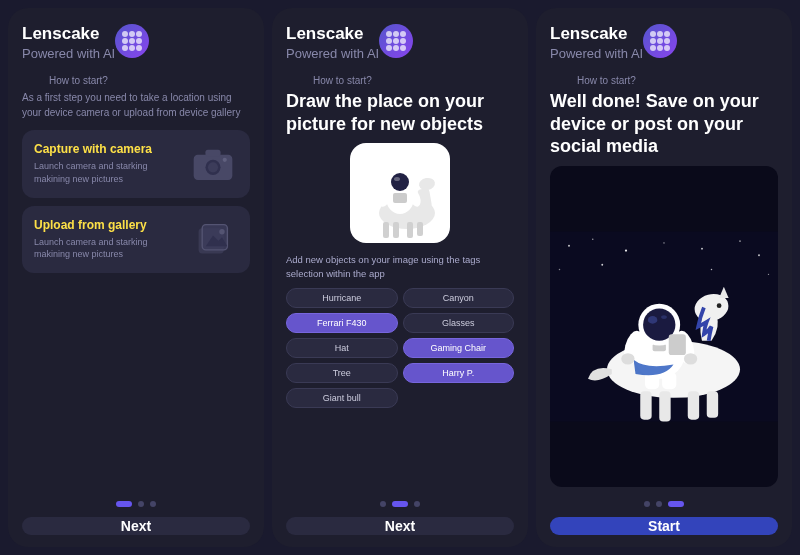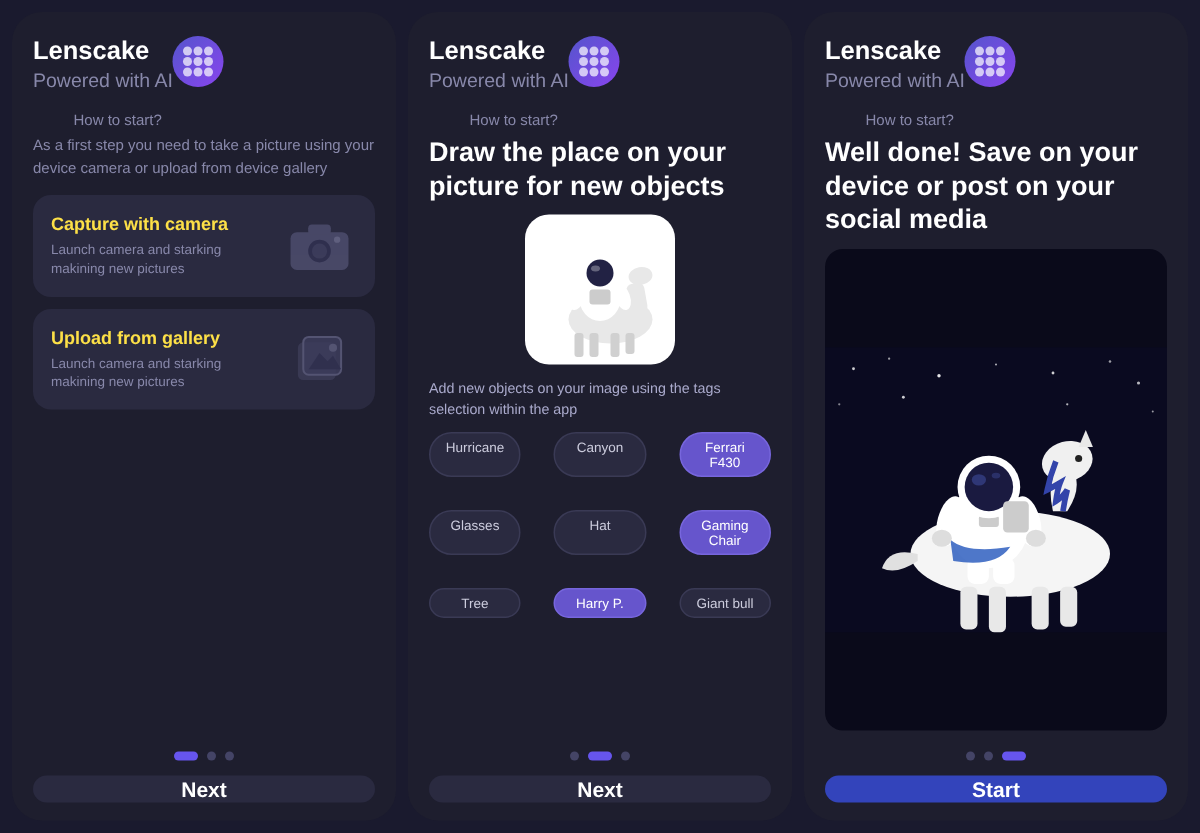--- a/index.html
+++ b/index.html
@@ -177,22 +177,22 @@
 
     .tags-label {
       font-size: 9.5px;
       color: #aaaacc;
       margin-bottom: 8px;
       line-height: 1.4;
     }
 
     .tags-grid {
       display: grid;
-      grid-template-columns: repeat(3, 1fr);
-      gap: 22px;
+      grid-template-columns: repeat(2, 1fr);
+      gap: 5px;
     }
 
     .tag-chip {
       background: #2a2a40;
       border-radius: 20px;
       padding: 4px 6px;
       text-align: center;
       font-size: 9px;
       color: #ccccdd;
       border: 1px solid #3a3a55;
@@ -279,21 +279,21 @@
           <div class="logo-dot"></div>
           <div class="logo-dot"></div>
           <div class="logo-dot"></div>
           <div class="logo-dot"></div>
           <div class="logo-dot"></div>
         </div>
       </div>
     </div>
 
     <div class="how-to-start">How to start?</div>
-    <div class="description-text">As a first step you need to take a picture using your device camera or upload from device gallery</div>
+    <div class="description-text">As a first step you need to take a location using your device camera or upload from device gallery</div>
 
     <div class="content-area">
       <div class="option-card">
         <div class="option-text">
           <h3>Capture with camera</h3>
           <p>Launch camera and starking makining new pictures</p>
         </div>
         <div class="camera-icon-wrapper">
           <svg class="camera-svg" viewBox="0 0 50 42" fill="none">
             <rect x="2" y="10" width="46" height="30" rx="5" fill="#555577"></rect>

